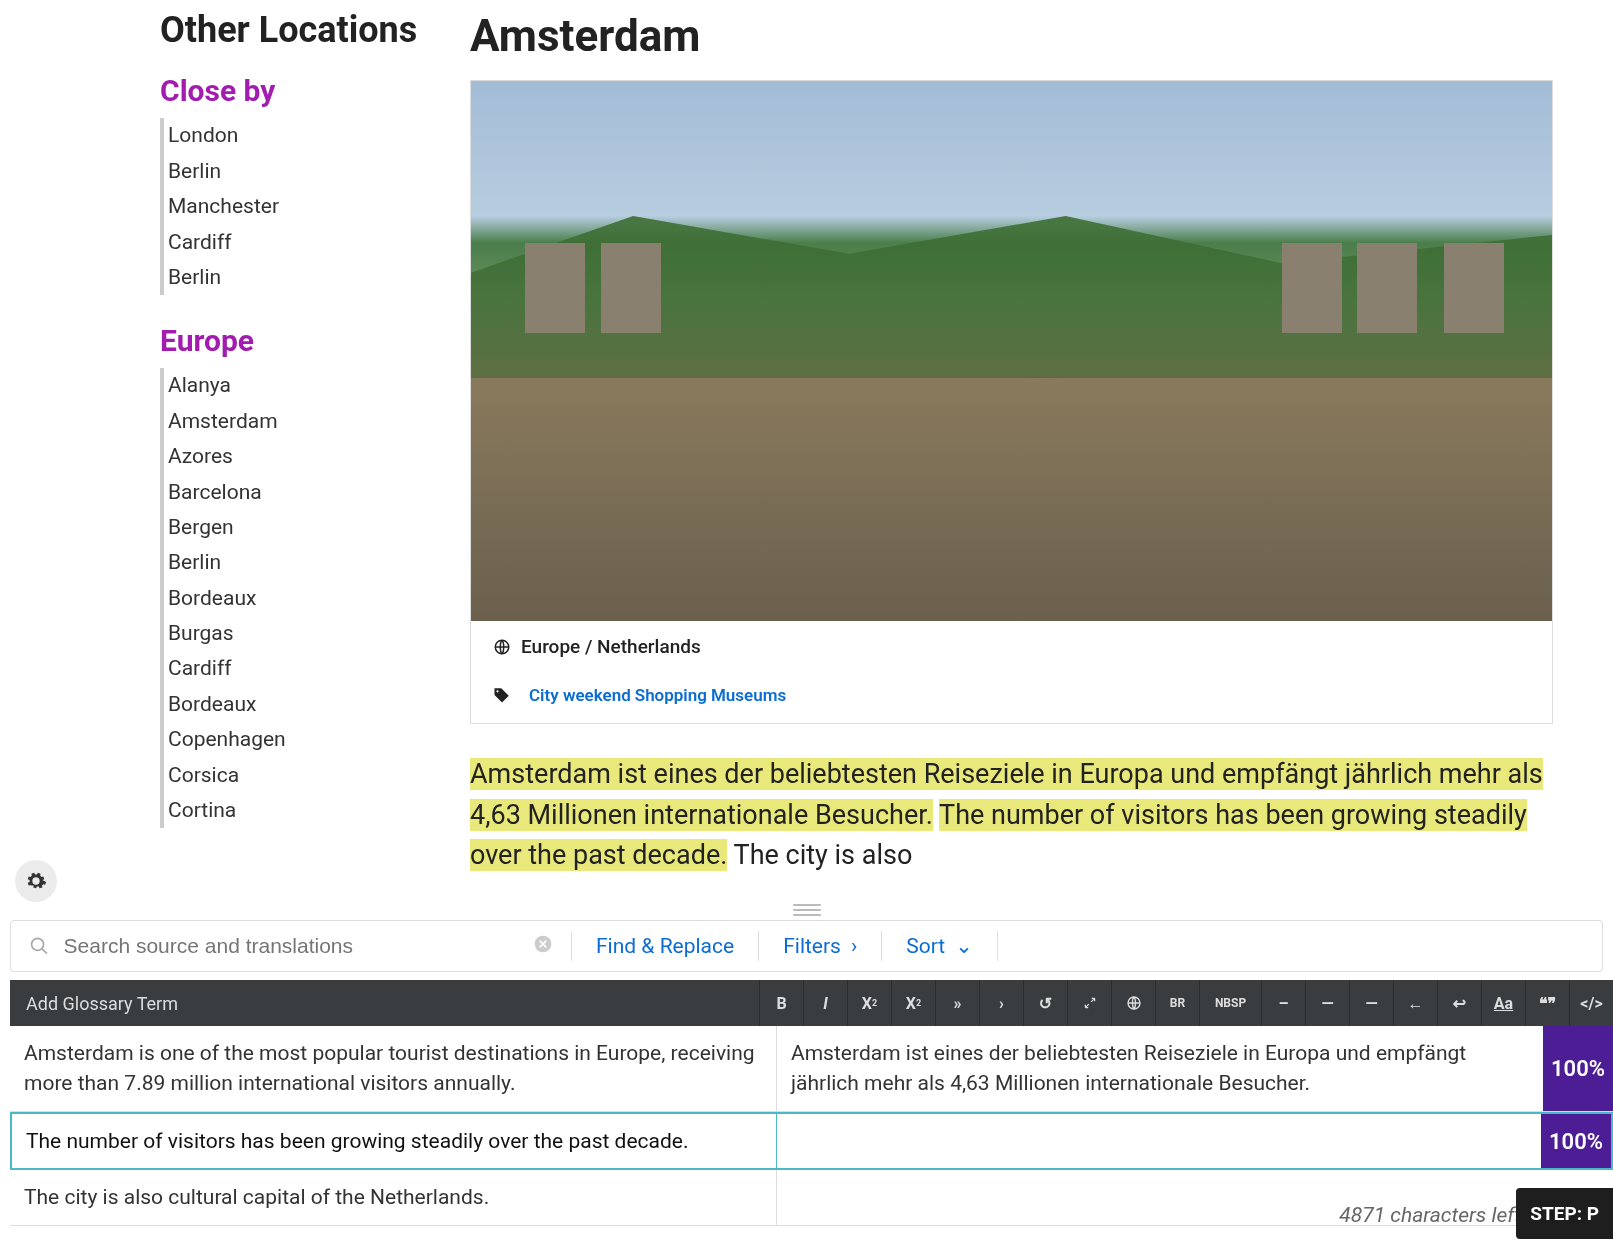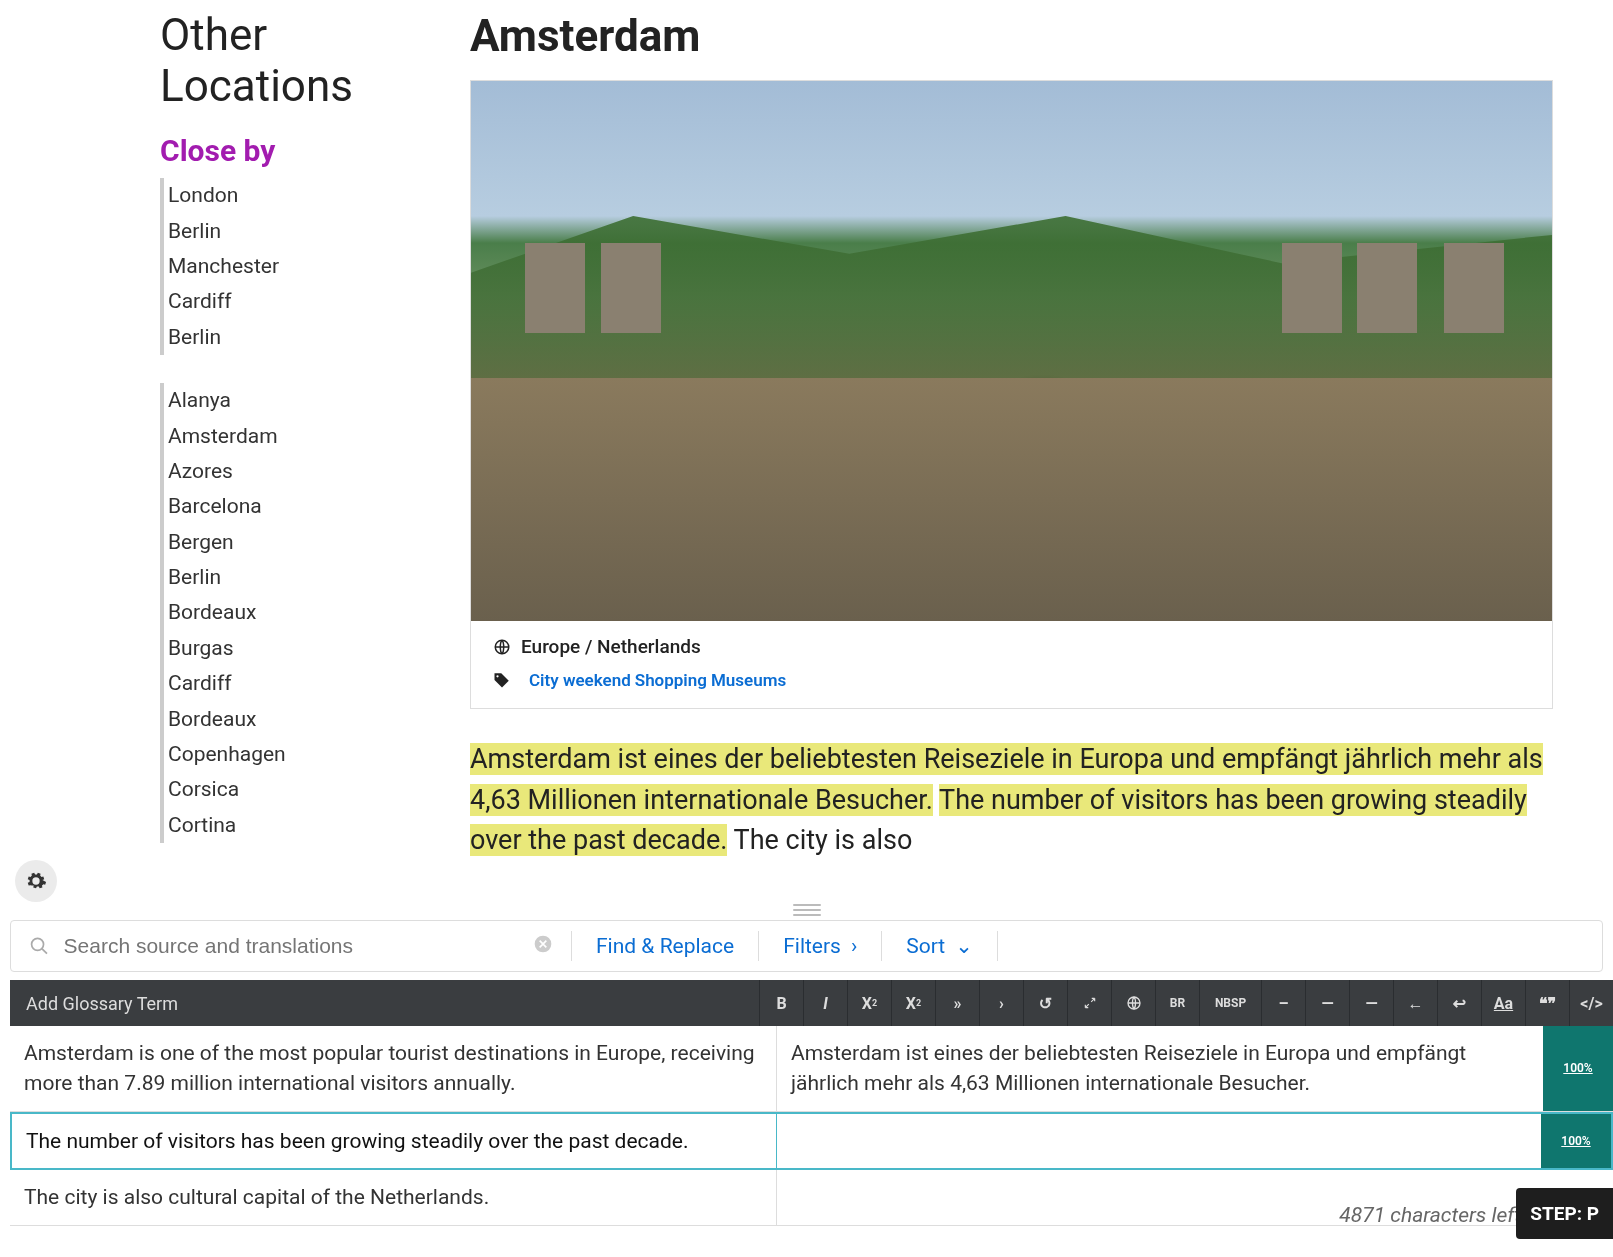--- a/index.html
+++ b/index.html
@@ -1,21 +1,21 @@
 <!DOCTYPE html>
 <html><head>
 <meta charset="utf-8">
 <style>
 * { margin: 0; padding: 0; box-sizing: border-box; }
 body { font-family: -apple-system, BlinkMacSystemFont, "Segoe UI", Roboto, Helvetica, Arial, sans-serif; background: #fff; overflow: hidden; width: 1613px; height: 1257px; position: relative; }
 
 .top-area { display: flex; padding: 10px 0 0 0; height: 910px; overflow: hidden; }
 
 .sidebar { width: 470px; padding: 0 30px 0 160px; }
-.sidebar h1 { font-size: 44px; font-weight: 400; line-height: 1.15; margin-bottom: 22px; color: #222; }
+.sidebar h1 { font-size: 36px; font-weight: 700; line-height: 1.15; margin-bottom: 22px; color: #222; }
 .sidebar h2 { font-size: 30px; font-weight: 700; margin: 8px 0 10px; color: #a21caf; }
 .sidebar ul { list-style: none; border-left: 4px solid #ccc; padding-left: 4px; margin-bottom: 28px; }
 .sidebar li { font-size: 21px; color: #333; padding: 3px 0; line-height: 1.4; cursor: pointer; }
 
 .main { flex: 1; padding-right: 60px; }
 .main h1 { font-size: 44px; font-weight: 700; margin-bottom: 18px; color: #222; }
 .hero { width: 100%; border: 1px solid #ddd; margin-bottom: 30px; }
 .hero-img { width: 100%; height: 540px; background: linear-gradient(180deg, #a3bcd6 0%, #b7cde0 25%, #4a7e4a 30%, #6c9262 40%, #8f7d5c 55%, #766b52 68%, #5a5a50 80%, #645c49 100%); position: relative; overflow: hidden; }
 .hero-img::before { content:""; position:absolute; left:0; right:0; top:25%; height:35%; background: linear-gradient(180deg, rgba(60,110,50,.9), rgba(70,100,55,.6)); clip-path: polygon(0 30%, 15% 0, 35% 20%, 55% 0, 75% 25%, 100% 10%, 100% 100%, 0 100%); }
 .hero-img::after { content:""; position:absolute; left:0; right:0; top:55%; height:45%; background: linear-gradient(180deg, #8a7a5d, #6a604d); }
@@ -23,21 +23,21 @@
 .b1{width:70px;height:40px;left:58%;top:72%;}
 .b2{width:60px;height:35px;left:50%;top:55%;}
 .b3{width:50px;height:28px;left:38%;top:60%;}
 .b4{width:120px;height:55px;left:74%;top:72%;}
 .b5{width:140px;height:60px;left:78%;top:80%;}
 .b6{width:110px;height:50px;left:70%;top:60%;}
 .building{position:absolute;background:#8a8070;top:30%;width:60px;height:90px;}
 .bu1{left:5%;} .bu2{left:12%;} .bu3{left:75%;} .bu4{left:82%;} .bu5{left:90%;}
 
 .hero-meta { padding: 14px 22px 18px; }
-.meta-line1 { display:flex; align-items:center; gap:10px; font-size:19px; color:#222; margin-bottom:12px; font-weight:500;}
+.meta-line1 { display:flex; align-items:center; gap:10px; font-size:19px; color:#222; margin-bottom:27px; font-weight:500;}
 .meta-line2 { display:flex; align-items:center; gap:18px; }
 .tag-link { color:#0b6dd3; font-size:17px; font-weight:600; text-decoration:none; cursor:pointer; }
 .globe-icon, .tag-icon { display:inline-flex; width:18px; height:18px; }
 
 .preview-text { font-size: 27px; line-height: 1.5; color: #222; }
 .preview-text .hl { background: #e9e87a; }
 
 .gear-btn { position: absolute; left: 15px; top: 860px; width: 42px; height: 42px; border-radius: 50%; background: #ebebeb; display:flex; align-items:center; justify-content:center; cursor:pointer; border:none; }
 
 .drag-handle { position:absolute; left:50%; top:902px; transform:translateX(-50%); width:28px; height:16px; color:#999; cursor:ns-resize; display:flex; flex-direction:column; justify-content:center; gap:3px;}
@@ -56,41 +56,42 @@
 .format-icons { margin-left:auto; display:flex; align-items:center; height:100%; }
 .format-icons .fi { width:44px; height:46px; display:flex; align-items:center; justify-content:center; border-left:1px solid #2a2d30; color:#ddd; font-size:16px; cursor:pointer; font-weight:700;}
 .fi.small{font-size:12px; font-weight:700;}
 .fi.wide{width:62px;}
 
 .segments { position:absolute; top:1026px; left:10px; right:0; }
 .seg-row { display:flex; border-bottom:1px solid #ddd; align-items:stretch; }
 .seg-row.active { border:2px solid #49b8c8; }
 .seg-source { flex:1; padding:12px 14px; font-size:21px; color:#333; line-height:1.45; border-right:1px solid #ddd;}
 .seg-target { flex:1; padding:12px 14px; font-size:21px; color:#333; line-height:1.45; }
-.seg-score { width:70px; background:#0f766e; color:#fff; display:flex; align-items:center; justify-content:center; font-size:12px; font-weight:600;text-decoration:underline;}
+.seg-score { width:70px; background:#4c1d95; color:#fff; display:flex; align-items:center; justify-content:center; font-size:22px; font-weight:600;}
 .seg-row.active .seg-source { color:#111; border-right-color:#49b8c8;}
 
 .chars-left { position:absolute; bottom:30px; right:92px; font-style:italic; color:#666; font-size:21px; }
 .step-badge { position:absolute; bottom:18px; right:0; background:#1e1e1e; color:#fff; padding:14px 14px; font-size:19px; font-weight:700; border-radius:4px 0 0 4px;}
 </style>
 </head>
 <body>
 
 <div class="top-area">
   <aside class="sidebar">
     <h1>Other Locations</h1>
     <div id="sidebar-sections">
         <h2>Close by</h2>
         <ul>
           <li>London</li>
           <li>Berlin</li>
           <li>Manchester</li>
           <li>Cardiff</li>
           <li>Berlin</li>
         </ul>
+        <h2>Europe</h2>
         <ul>
           <li>Alanya</li>
           <li>Amsterdam</li>
           <li>Azores</li>
           <li>Barcelona</li>
           <li>Bergen</li>
           <li>Berlin</li>
           <li>Bordeaux</li>
           <li>Burgas</li>
           <li>Cardiff</li>

